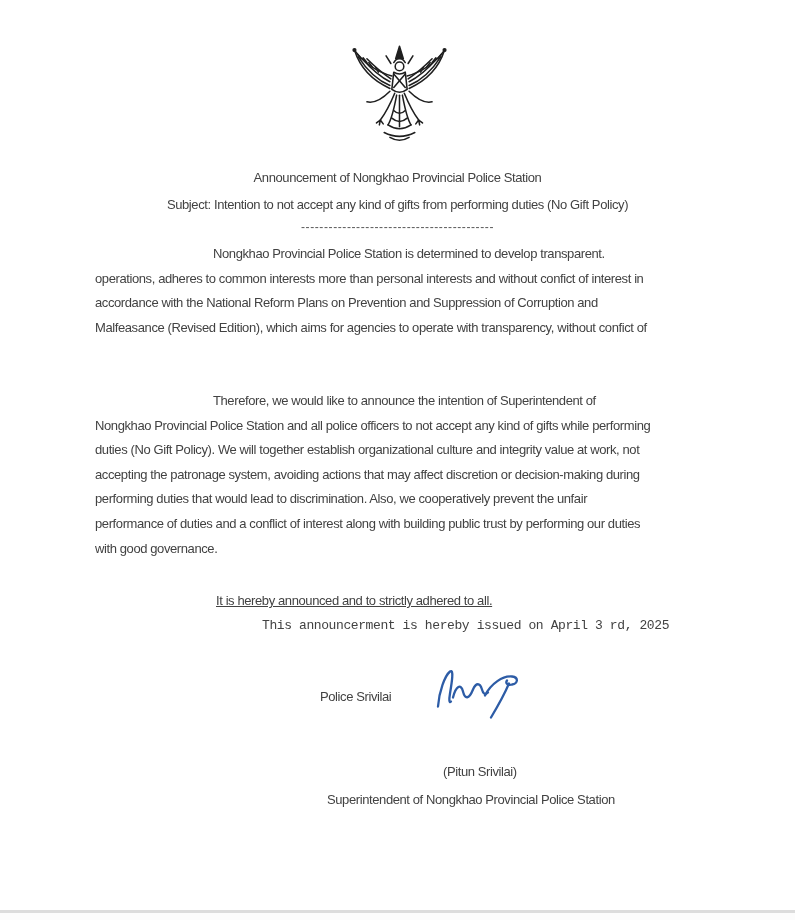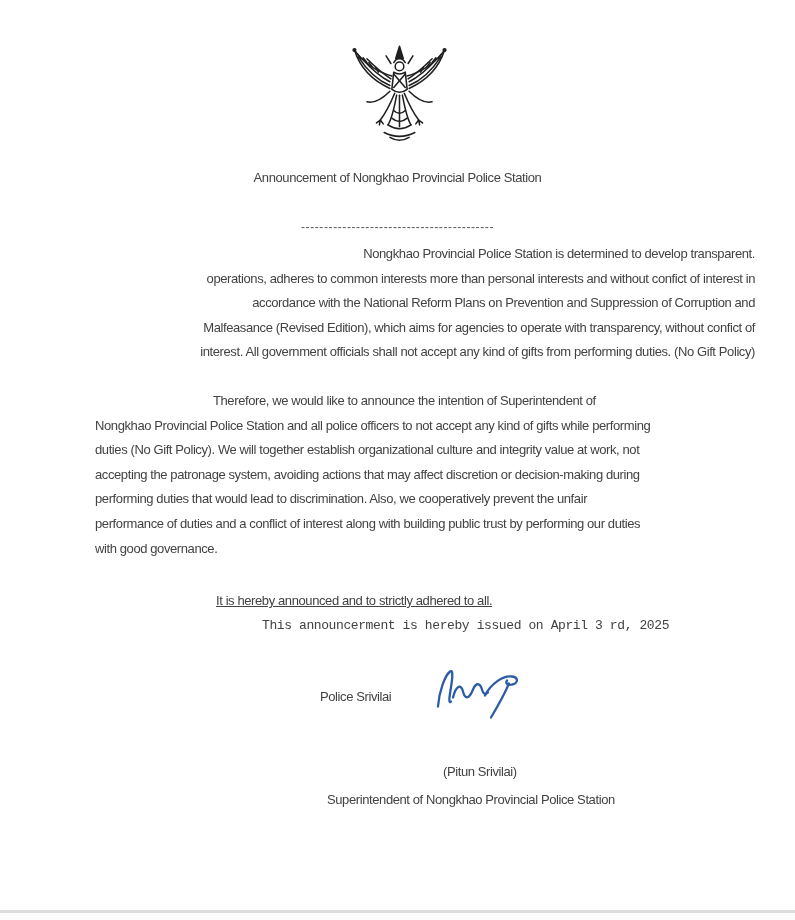--- a/index.html
+++ b/index.html
@@ -134,29 +134,29 @@
         <path d="M52,78 Q60,85 68,78"></path>
         <path d="M48,85 Q60,93 72,85"></path>
         <path d="M44,93 Q60,101 76,93"></path>
         <path d="M50,98 Q60,104 70,98"></path>
       </g>
     </svg>
   </div>
 
   <div class="abs centered" style="top:166px;">Announcement of Nongkhao Provincial Police Station</div>
 
+  <div class="abs centered" style="top:193px;">Subject: Intention to not accept any kind of gifts from performing duties (No Gift Policy)</div>
 
   <div class="abs centered separator" style="top:215px;">------------------------------------------</div>
 
-  <div class="abs para" style="top:242px;text-align:right;">
+  <div class="abs para" style="top:242px;">
     <div class="line indent">Nongkhao Provincial Police Station is determined to develop transparent.</div>
     <div class="line">operations, adheres to common interests more than personal interests and without confict of interest in</div>
     <div class="line">accordance with the National Reform Plans on Prevention and Suppression of Corruption and</div>
     <div class="line">Malfeasance (Revised Edition), which aims for agencies to operate with transparency, without confict of</div>
-    <div class="line">interest. All government officials shall not accept any kind of gifts from performing duties. (No Gift Policy)</div>
   </div>
 
   <div class="abs para" style="top:389px;">
     <div class="line indent">Therefore, we would like to announce the intention of Superintendent of</div>
     <div class="line">Nongkhao Provincial Police Station and all police officers to not accept any kind of gifts while performing</div>
     <div class="line">duties (No Gift Policy). We will together establish organizational culture and integrity value at work, not</div>
     <div class="line">accepting the patronage system, avoiding actions that may affect discretion or decision-making during</div>
     <div class="line">performing duties that would lead to discrimination. Also, we cooperatively prevent the unfair</div>
     <div class="line">performance of duties and a conflict of interest along with building public trust by performing our duties</div>
     <div class="line">with good governance.</div>

